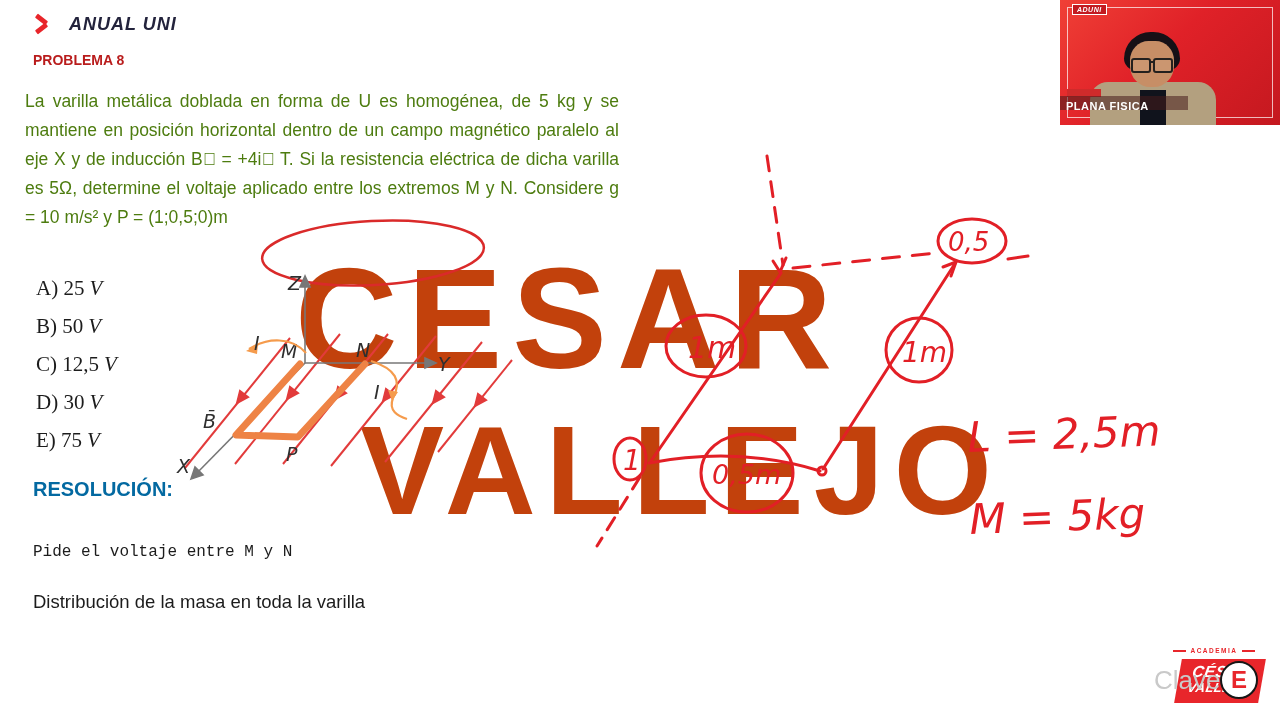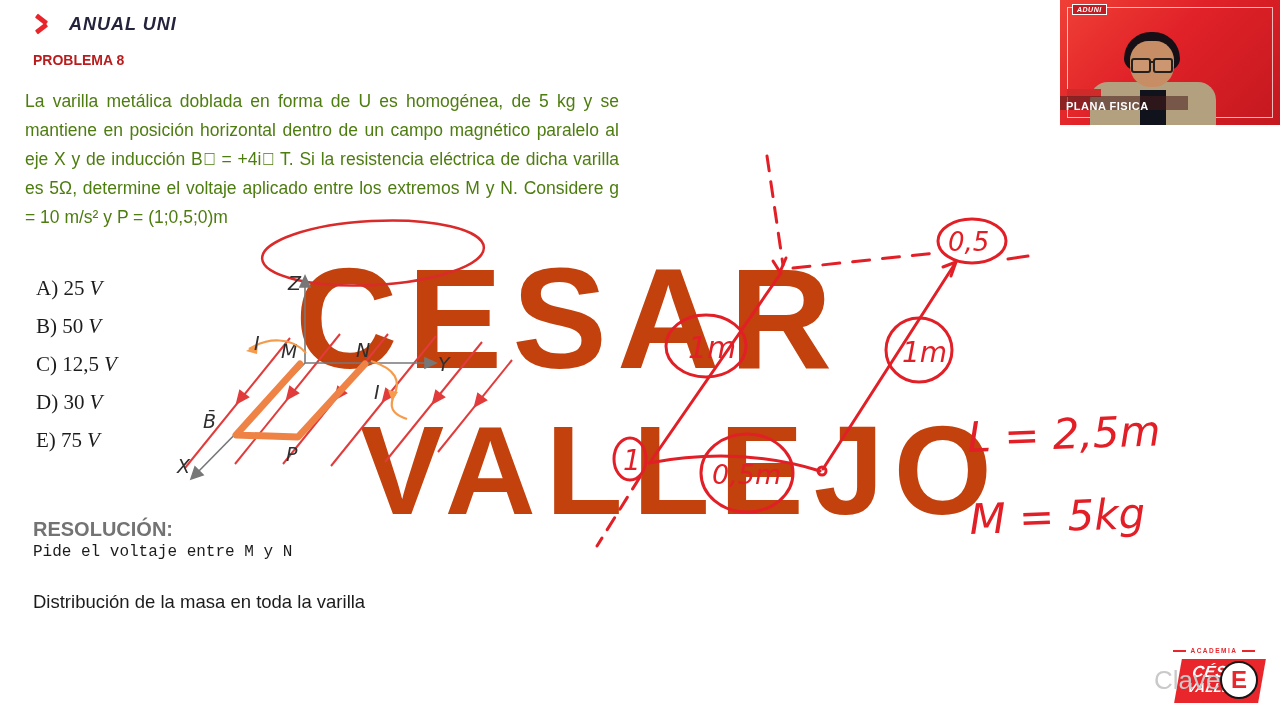--- a/index.html
+++ b/index.html
@@ -21,21 +21,21 @@
   .brand-name{font-size:18px;font-weight:900;font-style:italic;color:#23233c;letter-spacing:1px;}
   .problem-title{position:absolute;left:33px;top:46px;z-index:2;color:#b91c1c;font-weight:bold;font-size:14px;margin-top:6px;}
   
   .statement{position:absolute;left:25px;top:87px;width:594px;z-index:1;
     font-size:17.5px;line-height:29px;text-align:justify;color:#4d7c0f;}
   
   .options{position:absolute;left:36px;top:276px;z-index:1;font-family:"Liberation Serif",serif;font-size:21px;}
   .option-row{margin-bottom:15px;height:23px;}
   .option-row i{margin-left:5px;}
   
-  .res-heading{position:absolute;left:33px;top:518px;z-index:1;color:#737373;font-weight:bold;font-size:20px;}
+  .res-heading{position:absolute;left:33px;top:478px;z-index:1;color:#0369a1;font-weight:bold;font-size:20px;}
   .res-line1{position:absolute;left:33px;top:543px;z-index:1;font-size:16px;font-family:Liberation Mono, monospace;}
   .res-line2{position:absolute;left:33px;top:591px;z-index:1;font-size:18.5px;}
   
   .figure{position:absolute;left:0;top:0;z-index:2;pointer-events:none;}
   .figure text{font-family:"DejaVu Sans",sans-serif;}
   .dlabel{fill:#2f2f2f;font-style:italic;font-size:19px;}
   .hw{fill:#e21f26;font-style:italic;}
   
   .webcam{position:absolute;left:1060px;top:0;width:220px;height:125px;z-index:6;
     background:linear-gradient(135deg,#f04036 0%,#e02128 45%,#c4181f 100%);overflow:hidden;}

